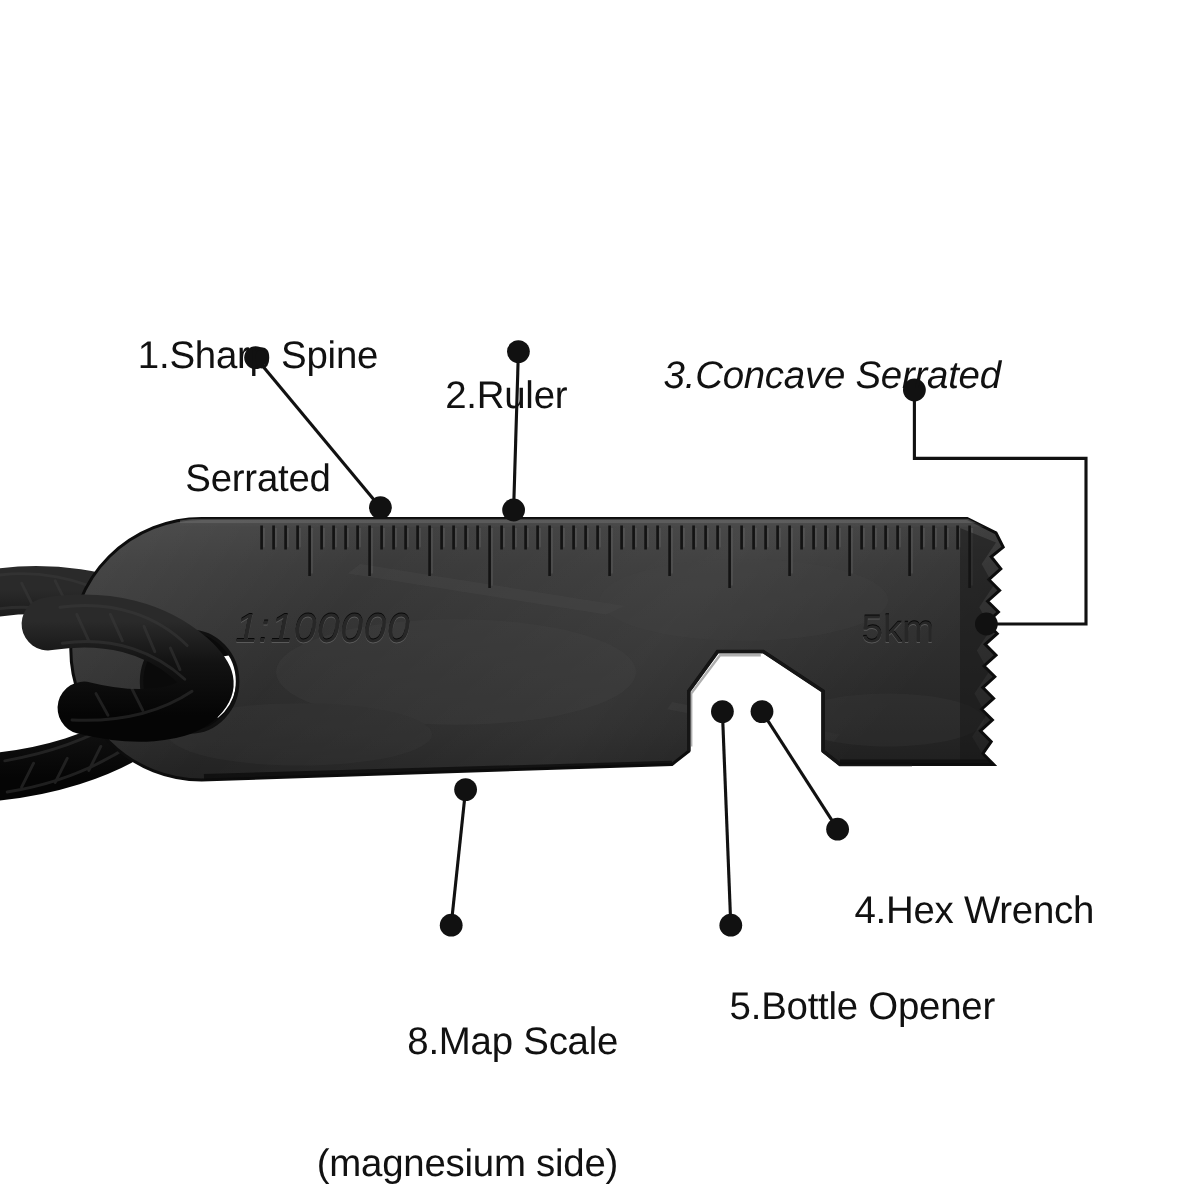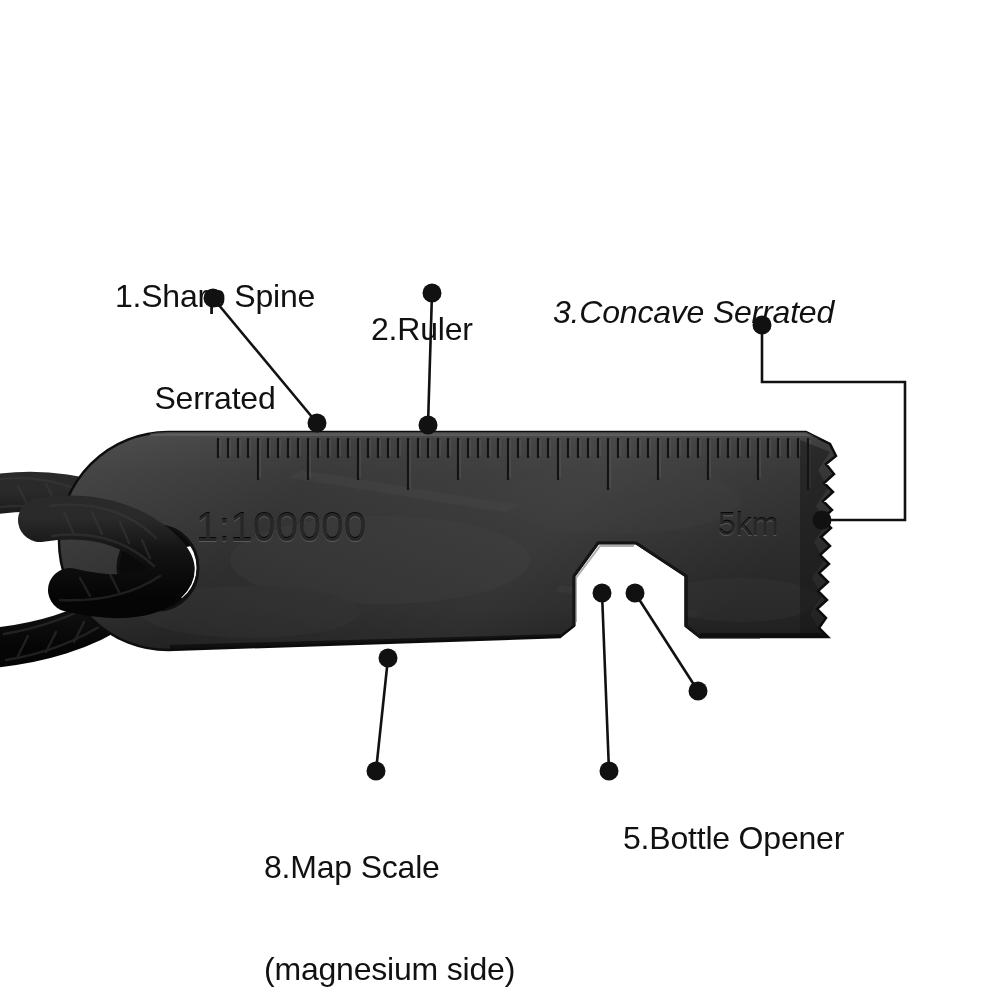--- a/index.html
+++ b/index.html
@@ -28,32 +28,33 @@
   .callout {
     position: absolute;
     color: #111111;
     font-family: "Liberation Sans", sans-serif;
     font-size: 32px;
     line-height: 1.06;
     white-space: pre;
     letter-spacing: -0.2px;
   }
   .callout.ctr { text-align: center; }
-  .callout.lft { text-align: left; }
+  .callout.lft { text-align: right; }
   .engrave {
     position: absolute;
     font-family: "Liberation Sans", sans-serif;
     color: #272727;
     text-shadow: 0 1px 0 rgba(120,120,120,0.55), 0 -1px 0 rgba(0,0,0,0.85);
     white-space: pre;
     pointer-events: none;
   }
   #engrave-scale {
-    font-size: 40px;
+    font-size: 34px;
     letter-spacing: 0.5px;
+    font-style: italic;
   }
   #engrave-5km {
     font-size: 32px;
     letter-spacing: 0px;
   }
 </style>
 </head>
 <body>
 
 <div id="canvas">
@@ -299,22 +300,25 @@
   </div>
 
   <div class="callout lft" style="left:371px; top:245px;">
     <div>2.Ruler</div>
   </div>
 
   <div class="callout lft" style="left:553px; top:228px;font-style:italic;">
     <div>3.Concave Serrated</div>
   </div>
 
-
-  <div class="callout lft" style="left:623px; top:754px;">
+  <div class="callout lft" style="left:712px; top:674px;">
+    <div>4.Hex Wrench</div>
+  </div>
+
+  <div class="callout lft" style="left:608px; top:754px;">
     <div>5.Bottle Opener</div>
   </div>
 
   <div class="callout lft" style="left:264px; top:783px;">
     <div>8.Map Scale</div>
     <div>(magnesium side)</div>
   </div>
 
 </div>
 

